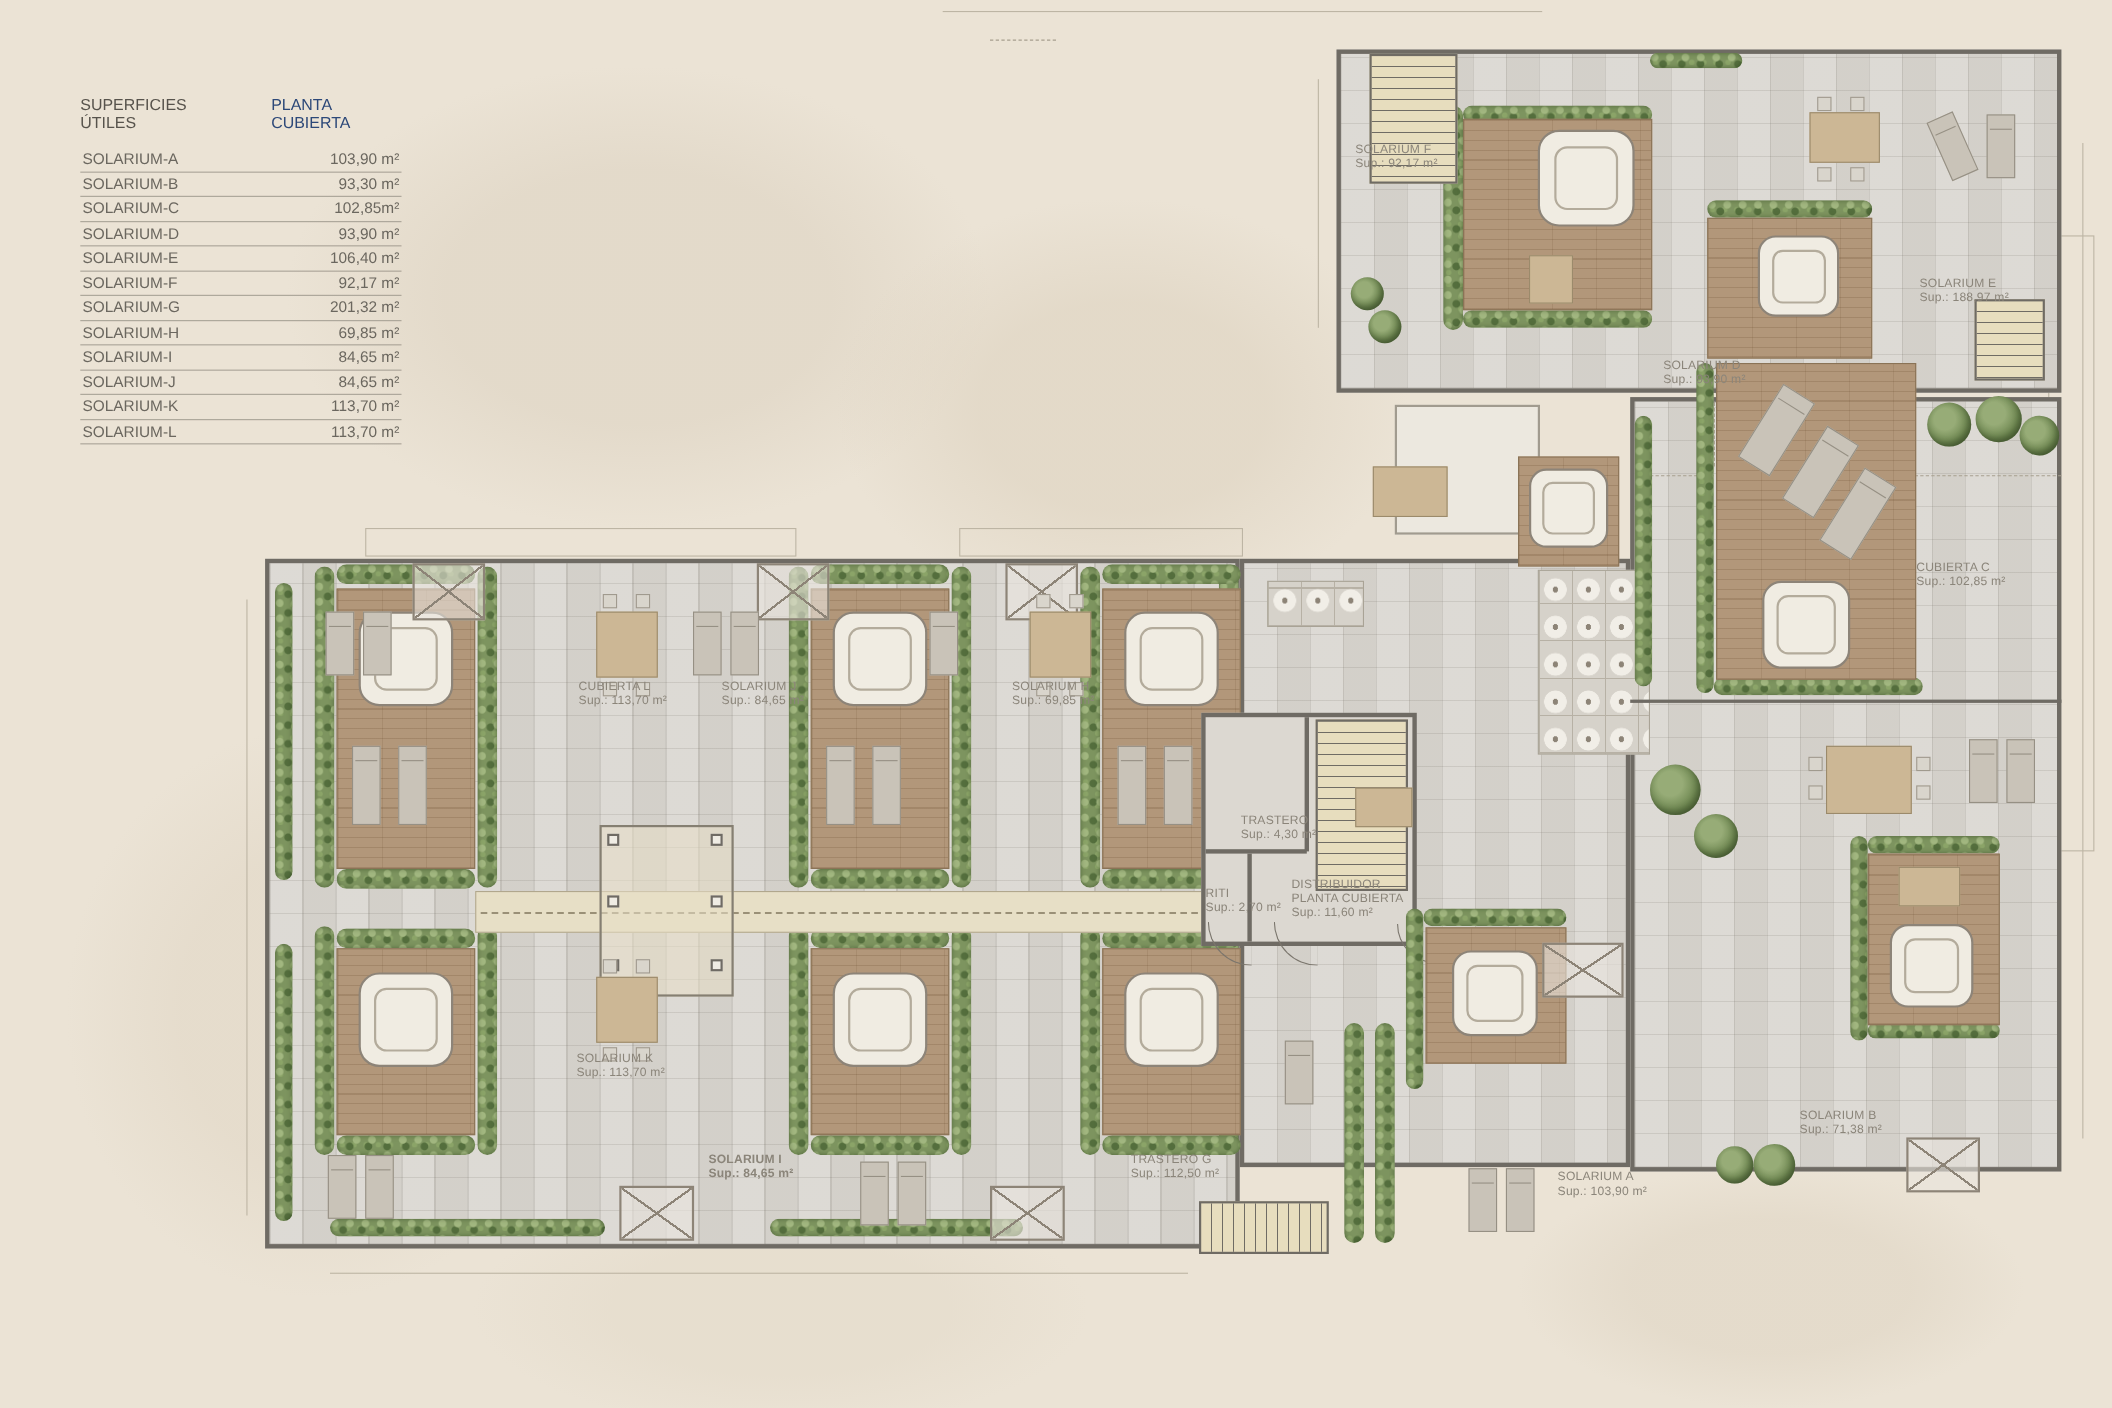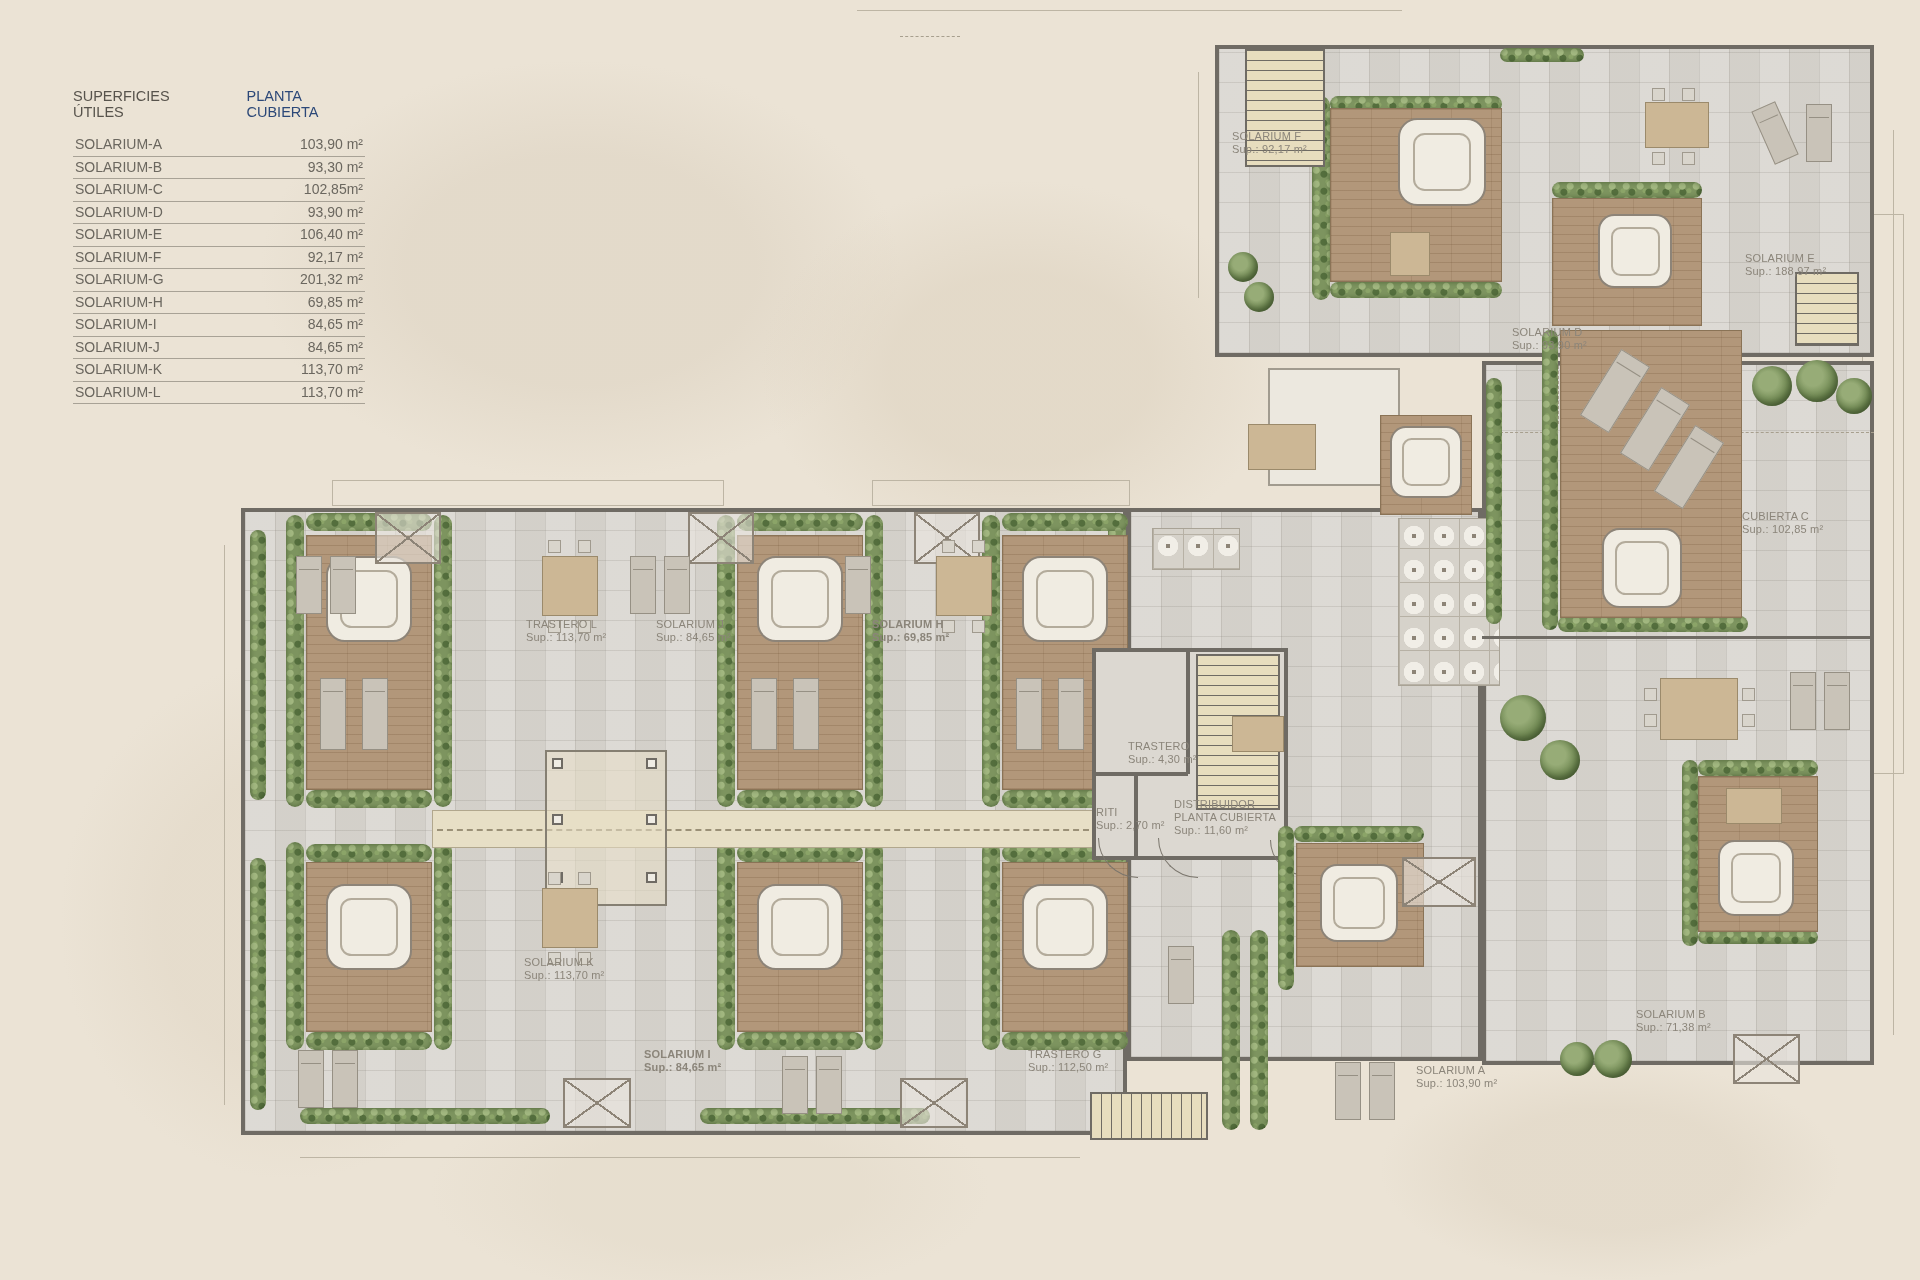--- a/index.html
+++ b/index.html
@@ -282,28 +282,28 @@
     </div>
   <div class="lbl" style="left:1636px;top:1008px;">
     <span>SOLARIUM B</span>
       <span>Sup.: 71,38 m²</span>
     </div>
   <div class="lbl" style="left:1416px;top:1064px;">
     <span>SOLARIUM A</span>
       <span>Sup.: 103,90 m²</span>
     </div>
   <div class="lbl" style="left:526px;top:618px;">
-    <span>TRASTERO L</span>
+    <span>CUBIERTA L</span>
       <span>Sup.: 113,70 m²</span>
     </div>
   <div class="lbl" style="left:656px;top:618px;">
     <span>SOLARIUM J</span>
       <span>Sup.: 84,65 m²</span>
     </div>
-  <div class="lbl" style="left:872px;top:618px;font-weight:bold;">
+  <div class="lbl" style="left:920px;top:618px;">
     <span>SOLARIUM H</span>
       <span>Sup.: 69,85 m²</span>
     </div>
   <div class="lbl" style="left:524px;top:956px;">
     <span>SOLARIUM K</span>
       <span>Sup.: 113,70 m²</span>
     </div>
   <div class="lbl" style="left:644px;top:1048px;font-weight:bold;">
     <span>SOLARIUM I</span>
       <span>Sup.: 84,65 m²</span>

